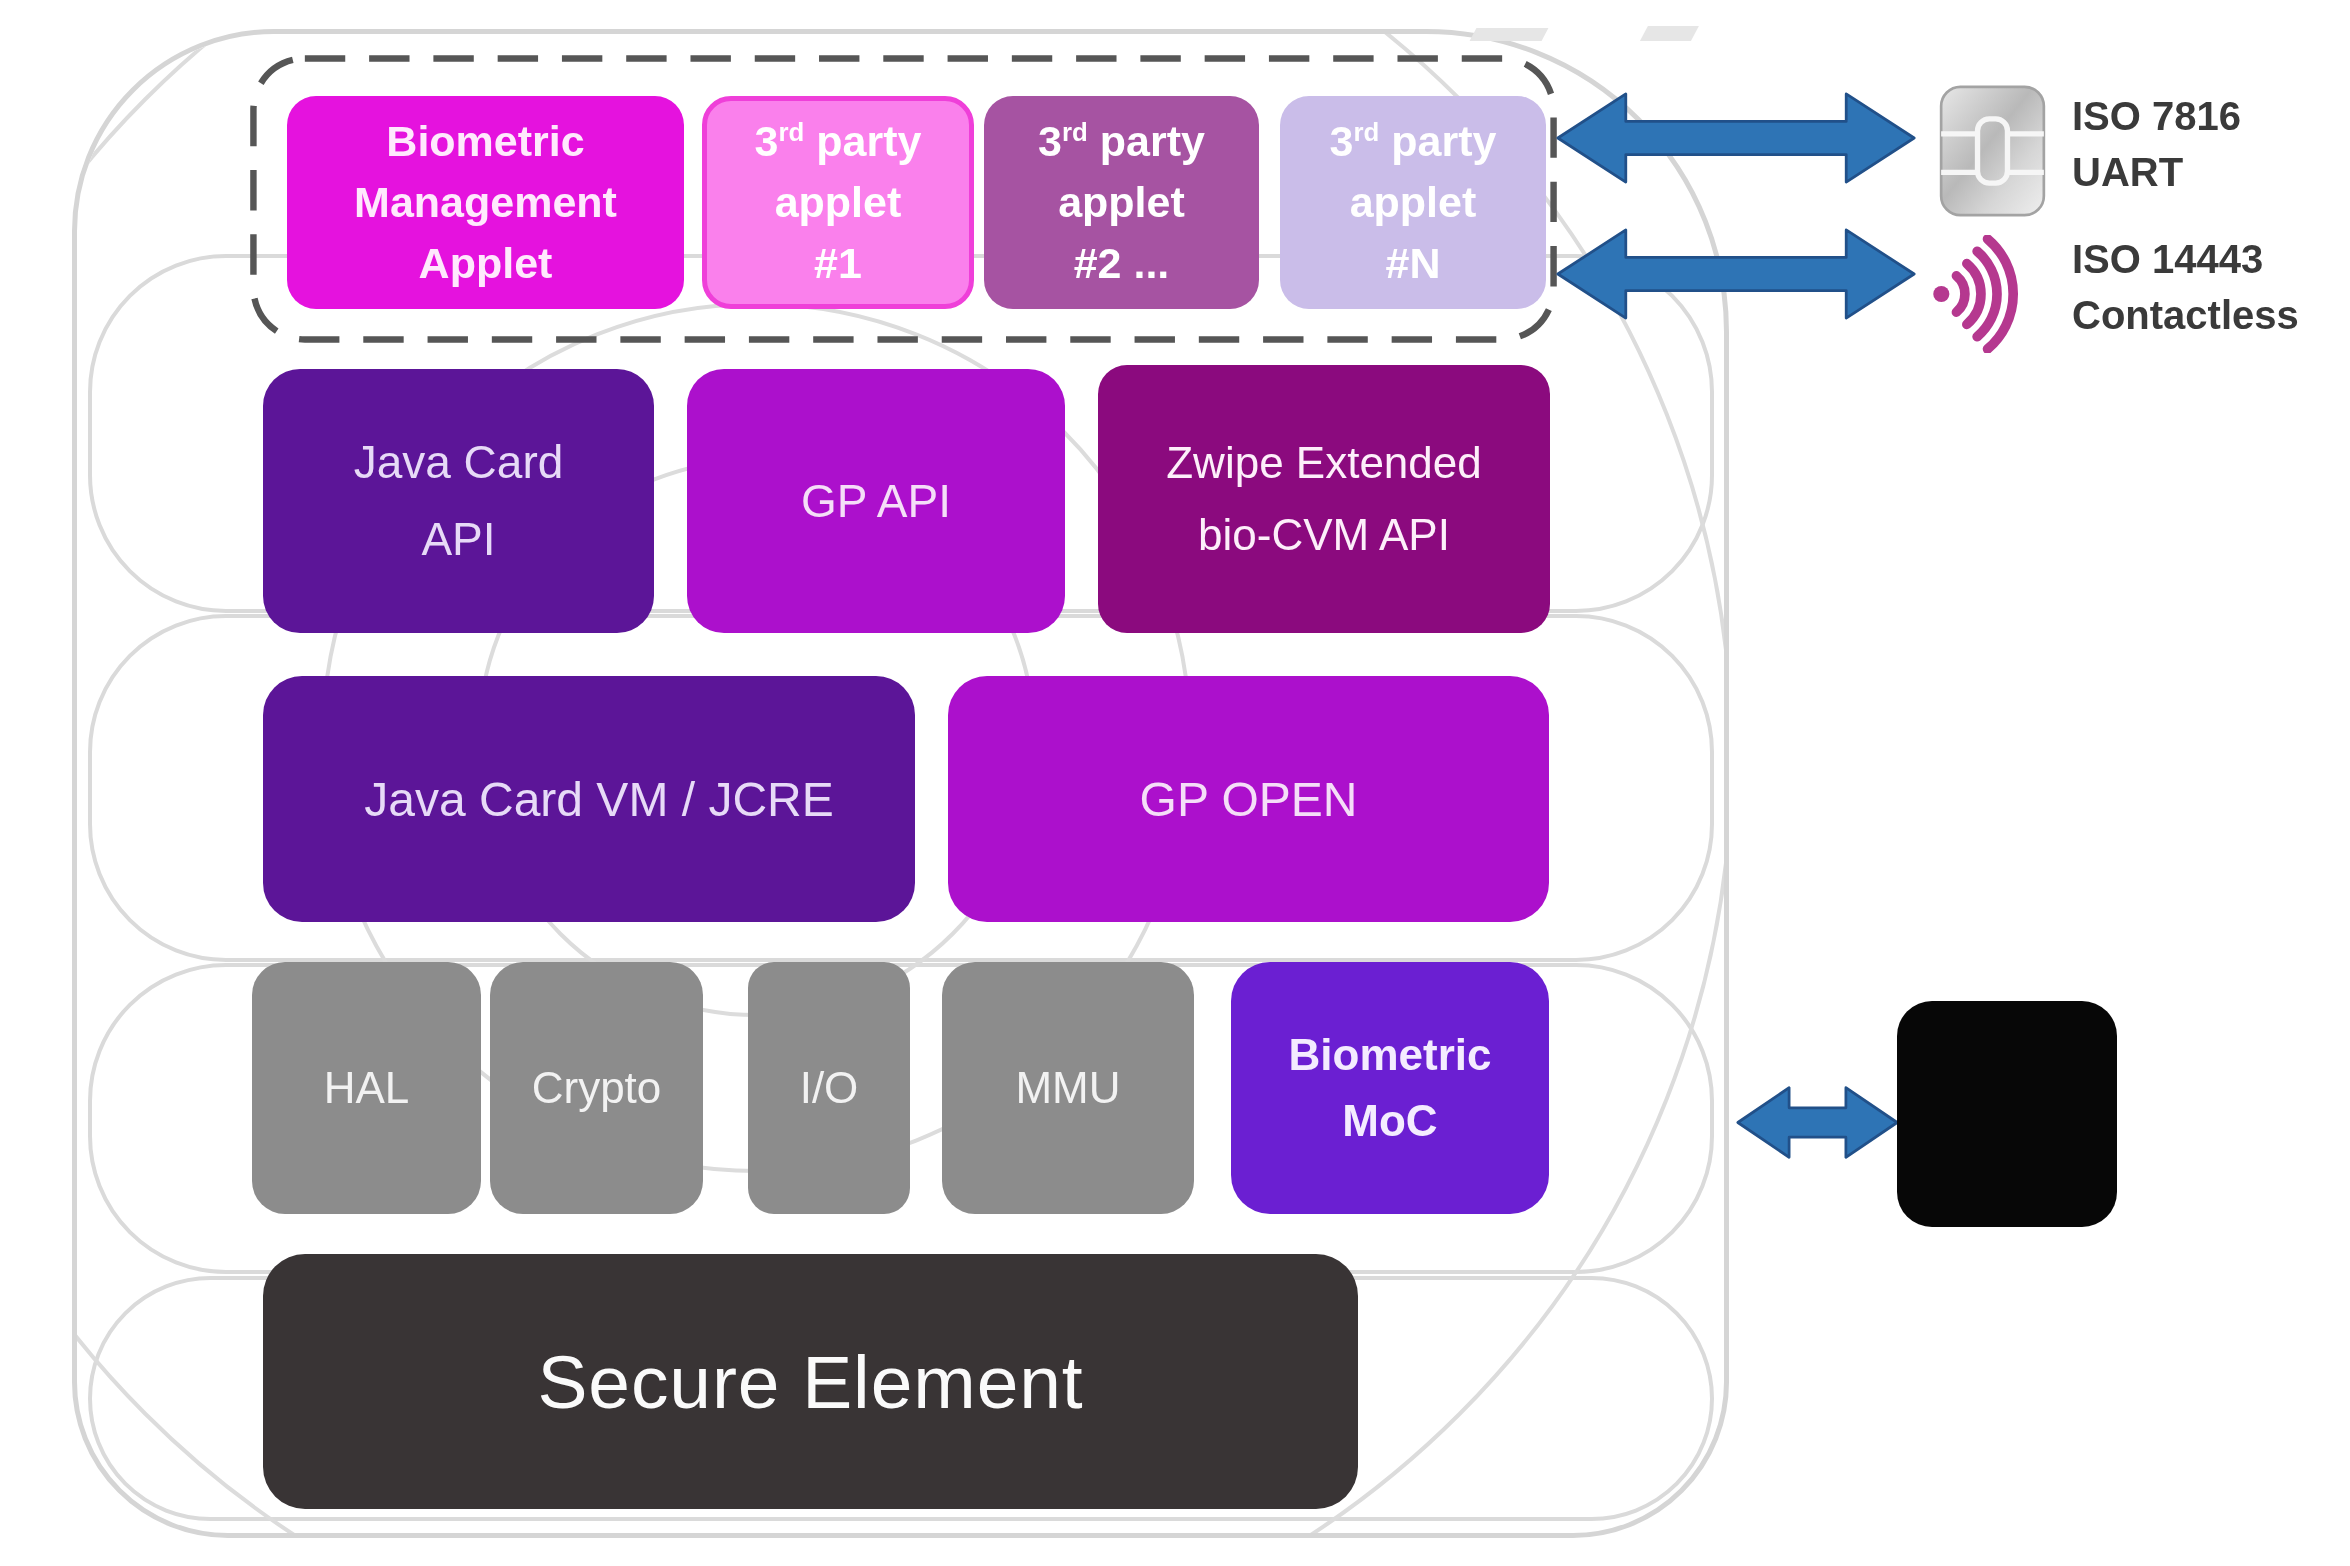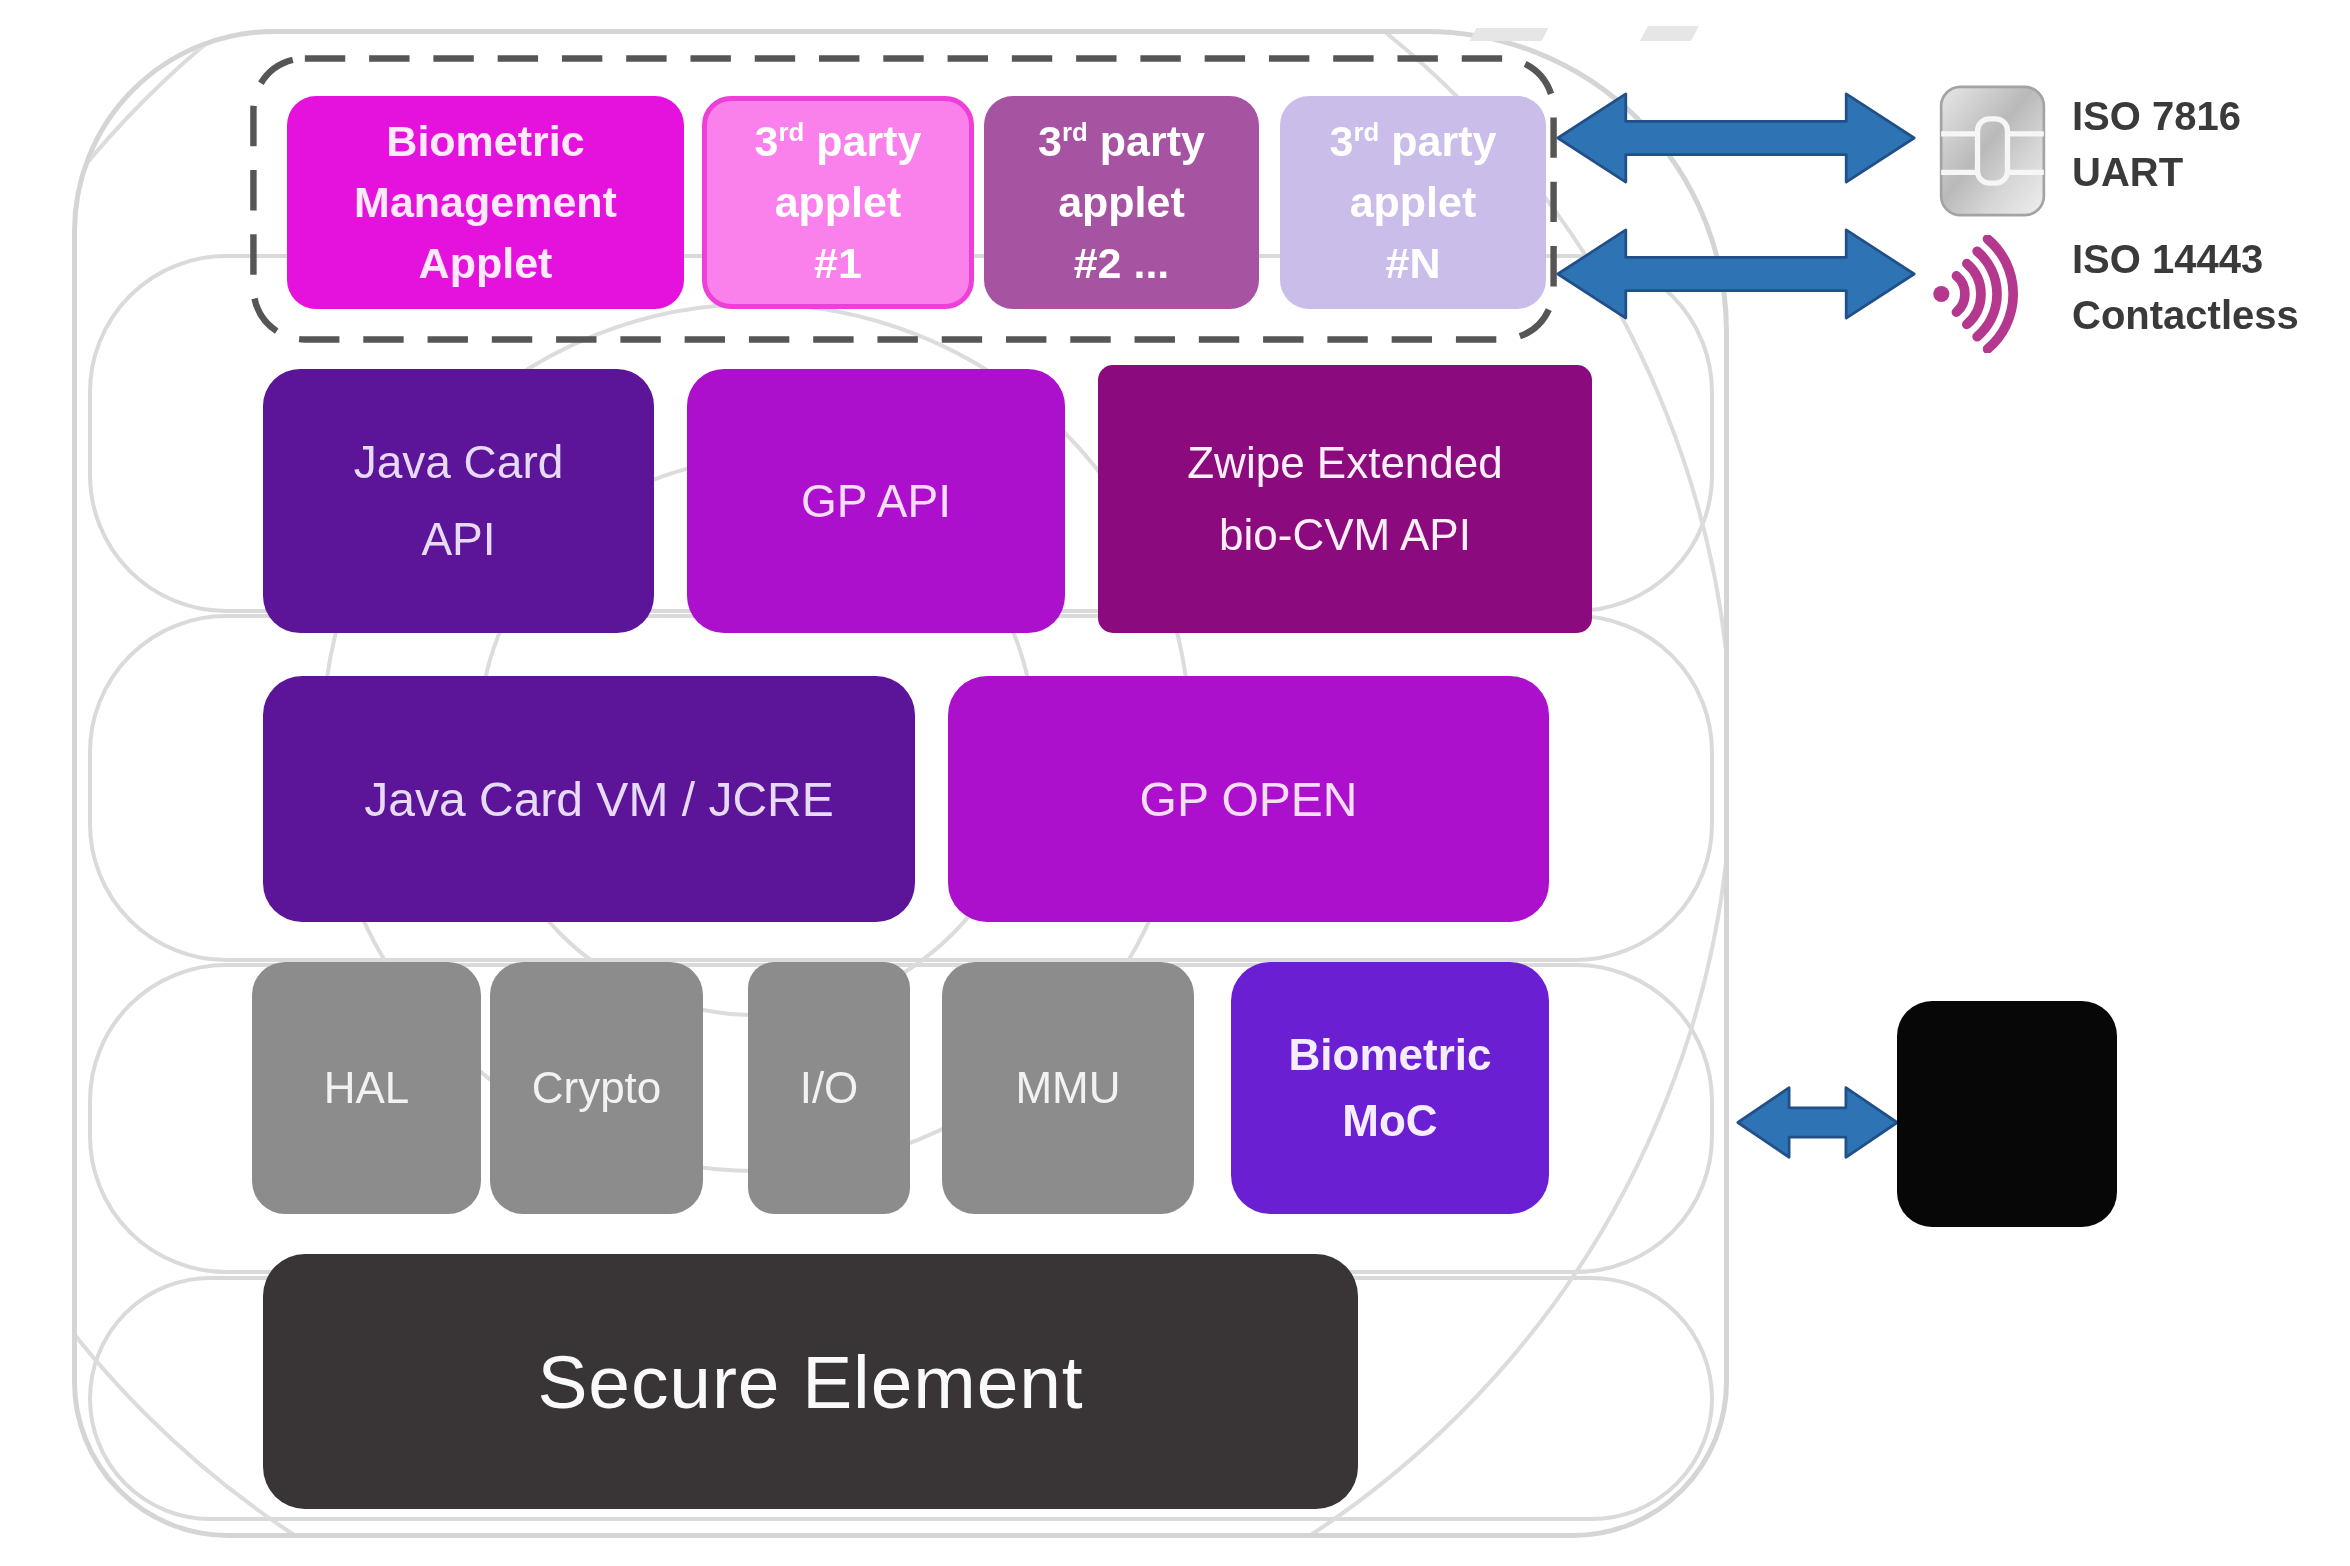--- a/index.html
+++ b/index.html
@@ -25,21 +25,21 @@
   }
   .applet{top:96px;height:213px;border-radius:29px;font-weight:bold;font-size:43px;line-height:61px;}
   .applet sup{font-size:0.6em;line-height:0;vertical-align:super;font-weight:bold;}
   .bma{left:287px;width:397px;background:#e512de;color:#ffe9fd;}
   .a1{left:702px;width:272px;background:#fa80ec;border:5.5px solid #ef3fd9;}
   .a2{left:984px;width:275px;background:#a653a2;}
   .a3{left:1280px;width:266px;background:#cabde9;}
   .api{top:369px;height:264px;border-radius:37px;font-size:46px;line-height:77px;}
   .jcapi{left:263px;width:391px;background:#5c1598;color:#e7daf7;}
   .gpapi{left:687px;width:378px;background:#ac10cc;color:#f5def8;align-items:center;}
-  .zwipe{left:1098px;width:494px;top:365px;height:268px;background:#8b0a7e;color:#fdeffa;font-size:44px;line-height:72px;border-radius:15px;}
+  .zwipe{left:1098px;width:452px;top:365px;height:268px;background:#8b0a7e;color:#fdeffa;font-size:44px;line-height:72px;border-radius:29px;}
   .rt{top:676px;height:246px;border-radius:39px;font-size:48px;}
   .jcvm{left:263px;width:652px;background:#5c1598;color:#e7daf7;padding-left:20px;}
   .gpopen{left:948px;width:601px;background:#ac10cc;color:#f5def8;}
   .hw{top:962px;height:252px;border-radius:33px;background:#8c8c8c;color:#f2f2f2;font-size:44px;}
   .hal{left:252px;width:229px;}
   .crypto{left:490px;width:213px;}
   .io{left:748px;width:162px;border-radius:26px;}
   .mmu{left:922px;width:252px;margin-left:20px;}
   .moc{left:1231px;width:318px;top:962px;height:252px;background:#6b1fd2;border-radius:39px;
        font-size:44px;font-weight:600;line-height:66px;color:#f4ecff;}

